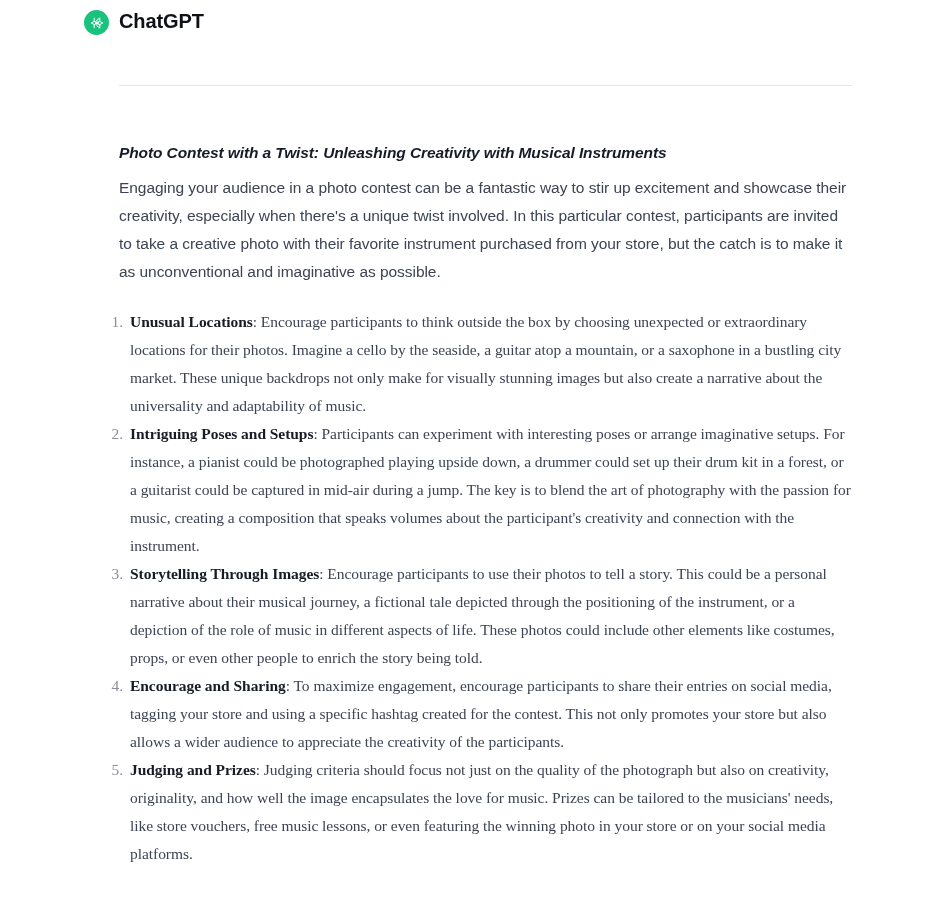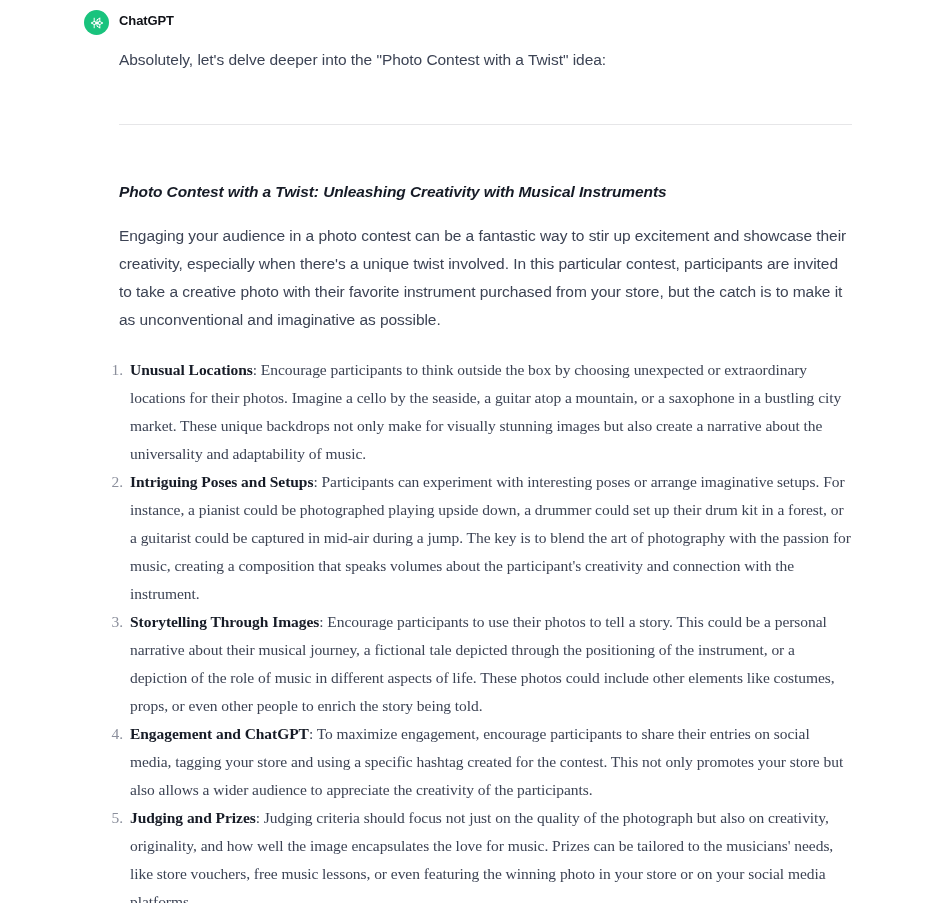--- a/index.html
+++ b/index.html
@@ -36,21 +36,21 @@
     display: flex;
     align-items: center;
     justify-content: center;
   }
   .avatar svg { display: block; }
 
   .author-name {
     position: absolute;
     left: 119px;
     top: 2px;
-    font-size: 13px;
+    font-size: 20px;
     font-weight: bold;
     color: #0f1117;
     letter-spacing: -0.1px;
     line-height: 20px;
   }
 
   
   .msg-body {
     margin-left: 119px;
     width: 733px;
@@ -78,21 +78,21 @@
     margin-top: 56px;
     letter-spacing: -0.1px;
     line-height: 22px;
     font-style: italic;
   }
 
   .paragraph {
     font-size: 15.5px;
     line-height: 28px;
     color: #3c4354;
-    margin-top: 19px;
+    margin-top: 10px;
     letter-spacing: -0.05px;
   }
 
   
   ol.numbered-list {
     margin: 22px 0 0 0;
     padding: 0;
     list-style: none;
     counter-reset: item;
   }
@@ -143,30 +143,29 @@
           <path d="M12 12 L7.8 14.4 L3.6 12"></path>
           <path d="M12 12 L7.8 9.6 L7.8 4.8"></path>
         </svg>
       </span>
     </div>
     <div class="author-name">ChatGPT</div>
   </div>
 
   <div class="msg-body">
 
-    <div class="intro-line">Absolutely, let's delve deeper into the "Photo Contest with a Twist" idea:</div>
 
     <hr class="divider">
 
     <div class="section-heading">Photo Contest with a Twist: Unleashing Creativity with Musical Instruments</div>
 
     <div class="paragraph">Engaging your audience in a photo contest can be a fantastic way to stir up excitement and showcase their creativity, especially when there's a unique twist involved. In this particular contest, participants are invited to take a creative photo with their favorite instrument purchased from your store, but the catch is to make it as unconventional and imaginative as possible.</div>
 
     <ol class="numbered-list">
       <li><span class="item-term">Unusual Locations</span><span>: Encourage participants to think outside the box by choosing unexpected or extraordinary locations for their photos. Imagine a cello by the seaside, a guitar atop a mountain, or a saxophone in a bustling city market. These unique backdrops not only make for visually stunning images but also create a narrative about the universality and adaptability of music.</span></li>
       <li><span class="item-term">Intriguing Poses and Setups</span><span>: Participants can experiment with interesting poses or arrange imaginative setups. For instance, a pianist could be photographed playing upside down, a drummer could set up their drum kit in a forest, or a guitarist could be captured in mid-air during a jump. The key is to blend the art of photography with the passion for music, creating a composition that speaks volumes about the participant's creativity and connection with the instrument.</span></li>
       <li><span class="item-term">Storytelling Through Images</span><span>: Encourage participants to use their photos to tell a story. This could be a personal narrative about their musical journey, a fictional tale depicted through the positioning of the instrument, or a depiction of the role of music in different aspects of life. These photos could include other elements like costumes, props, or even other people to enrich the story being told.</span></li>
-      <li><span class="item-term">Engagement and ChatGPT</span><span>: To maximize engagement, encourage participants to share their entries on social media, tagging your store and using a specific hashtag created for the contest. This not only promotes your store but also allows a wider audience to appreciate the creativity of the participants.</span></li>
+      <li><span class="item-term">Encourage and Sharing</span><span>: To maximize engagement, encourage participants to share their entries on social media, tagging your store and using a specific hashtag created for the contest. This not only promotes your store but also allows a wider audience to appreciate the creativity of the participants.</span></li>
       <li><span class="item-term">Judging and Prizes</span><span>: Judging criteria should focus not just on the quality of the photograph but also on creativity, originality, and how well the image encapsulates the love for music. Prizes can be tailored to the musicians' needs, like store vouchers, free music lessons, or even featuring the winning photo in your store or on your social media platforms.</span></li>
     </ol>
 
   </div>
 </div>
 
 </body></html>

